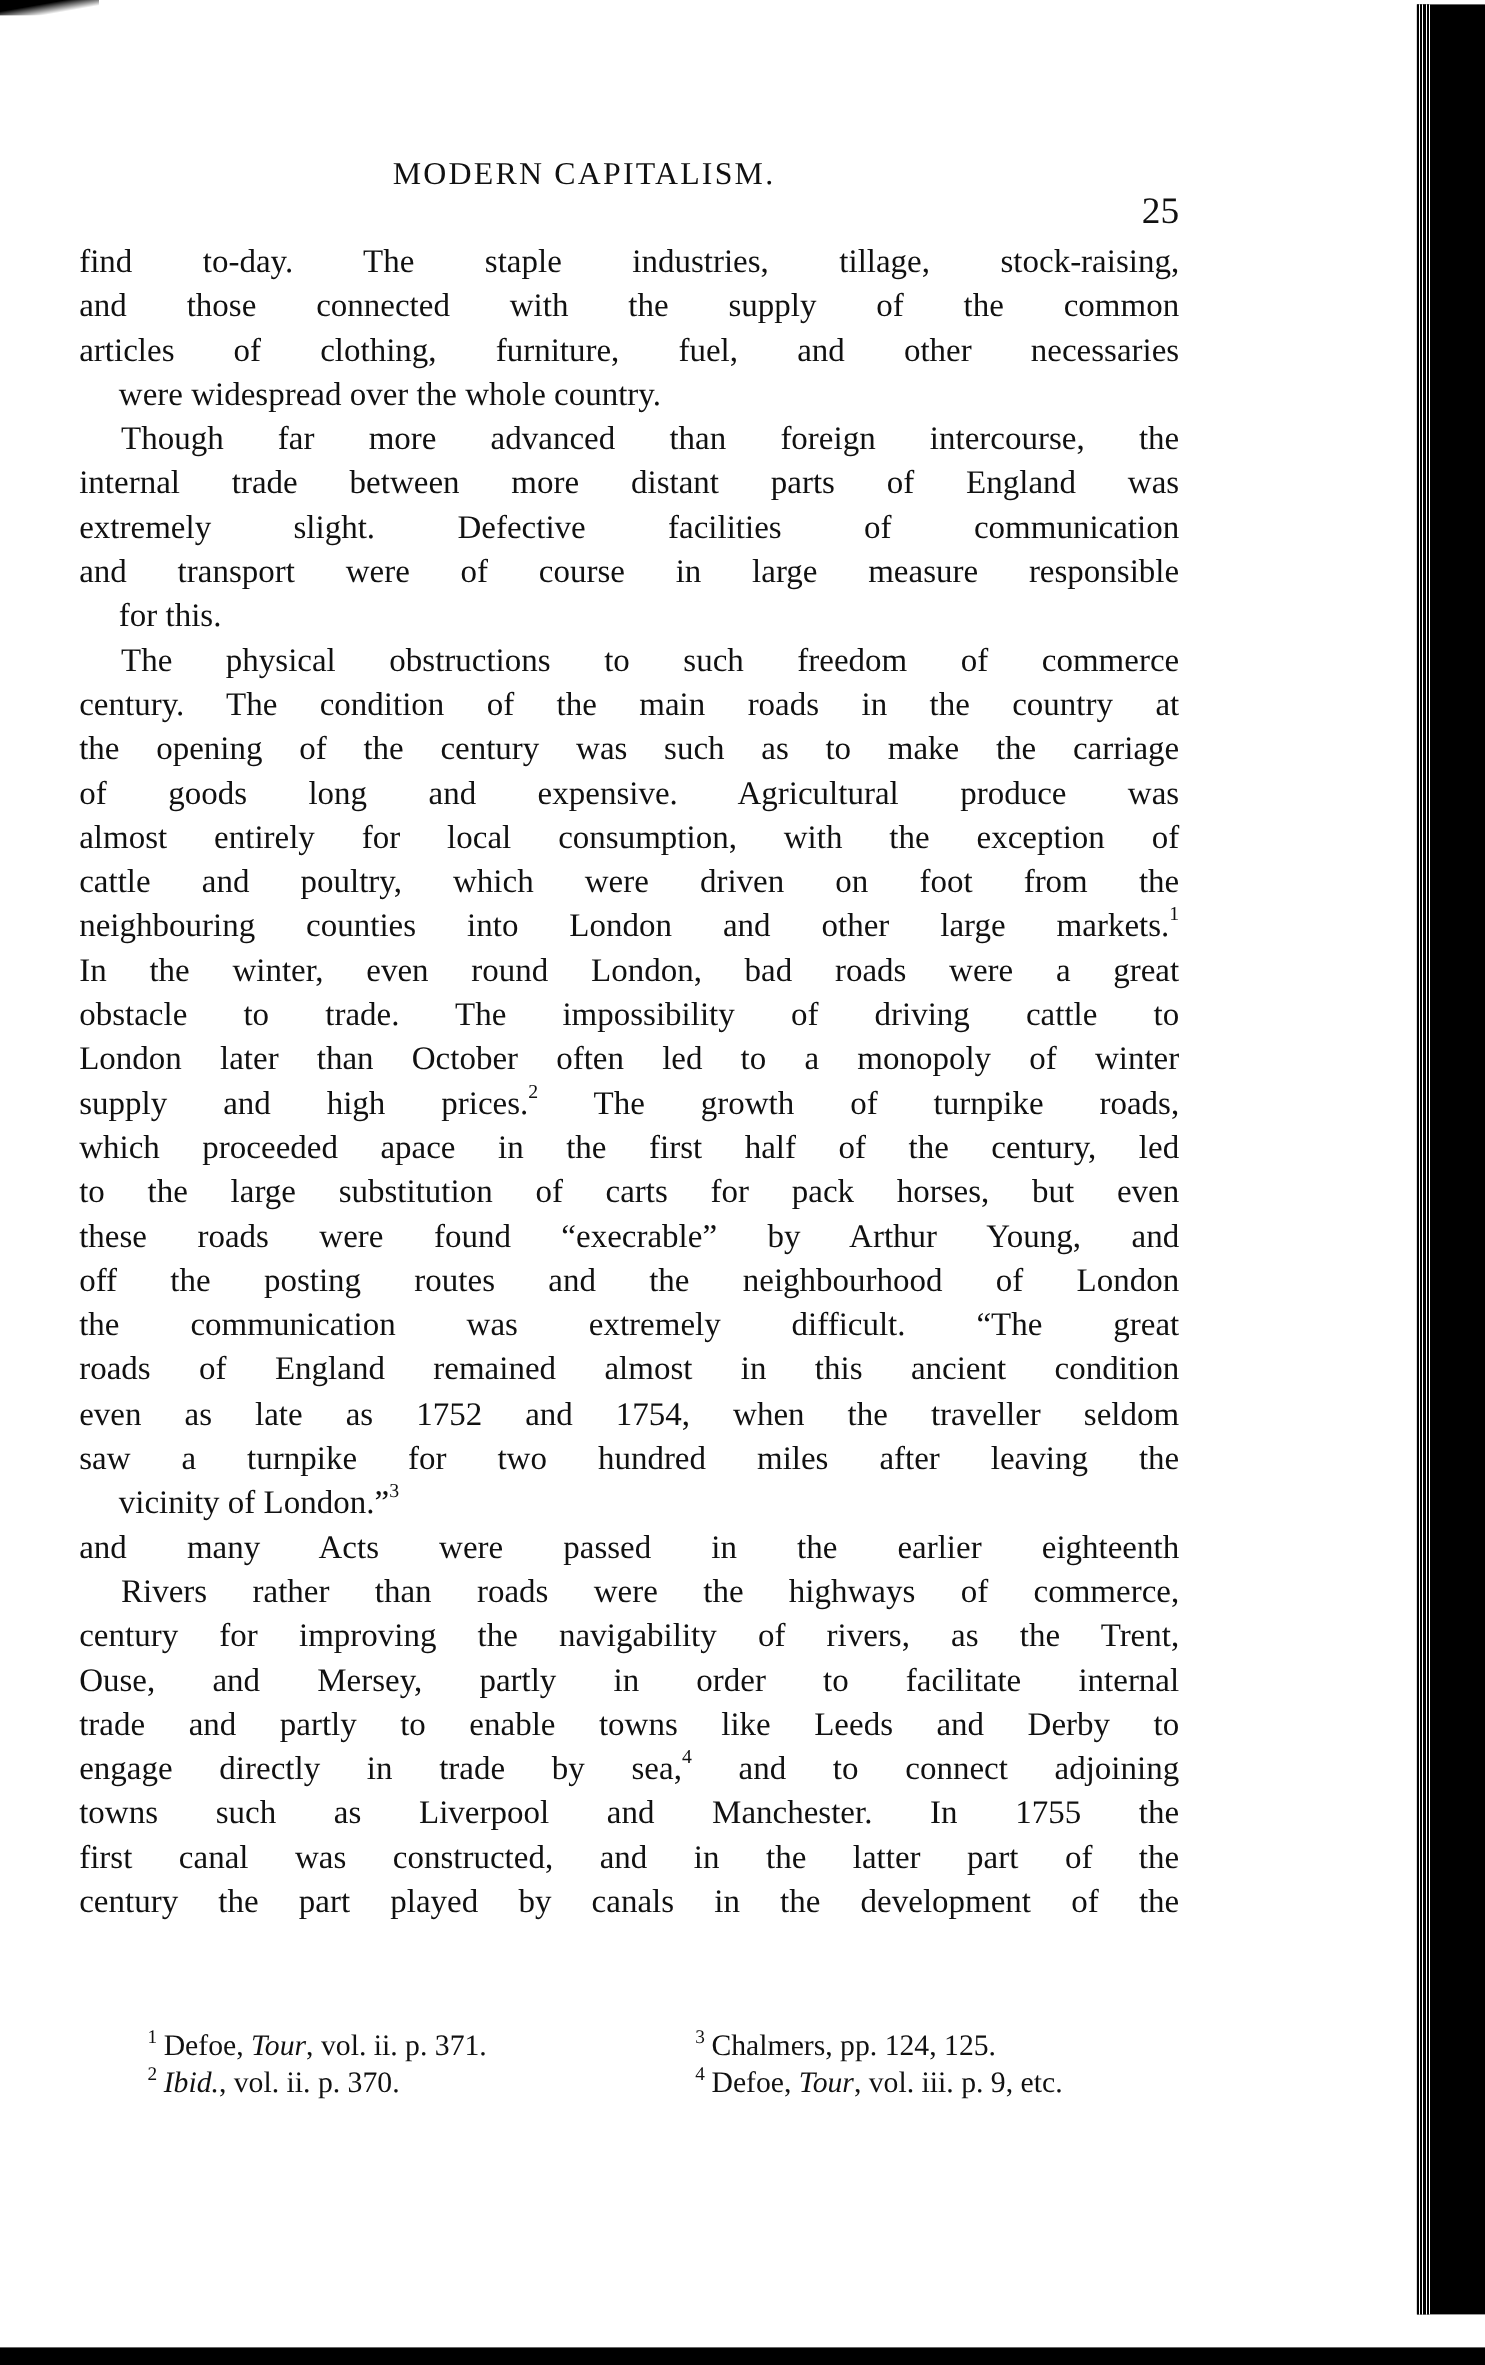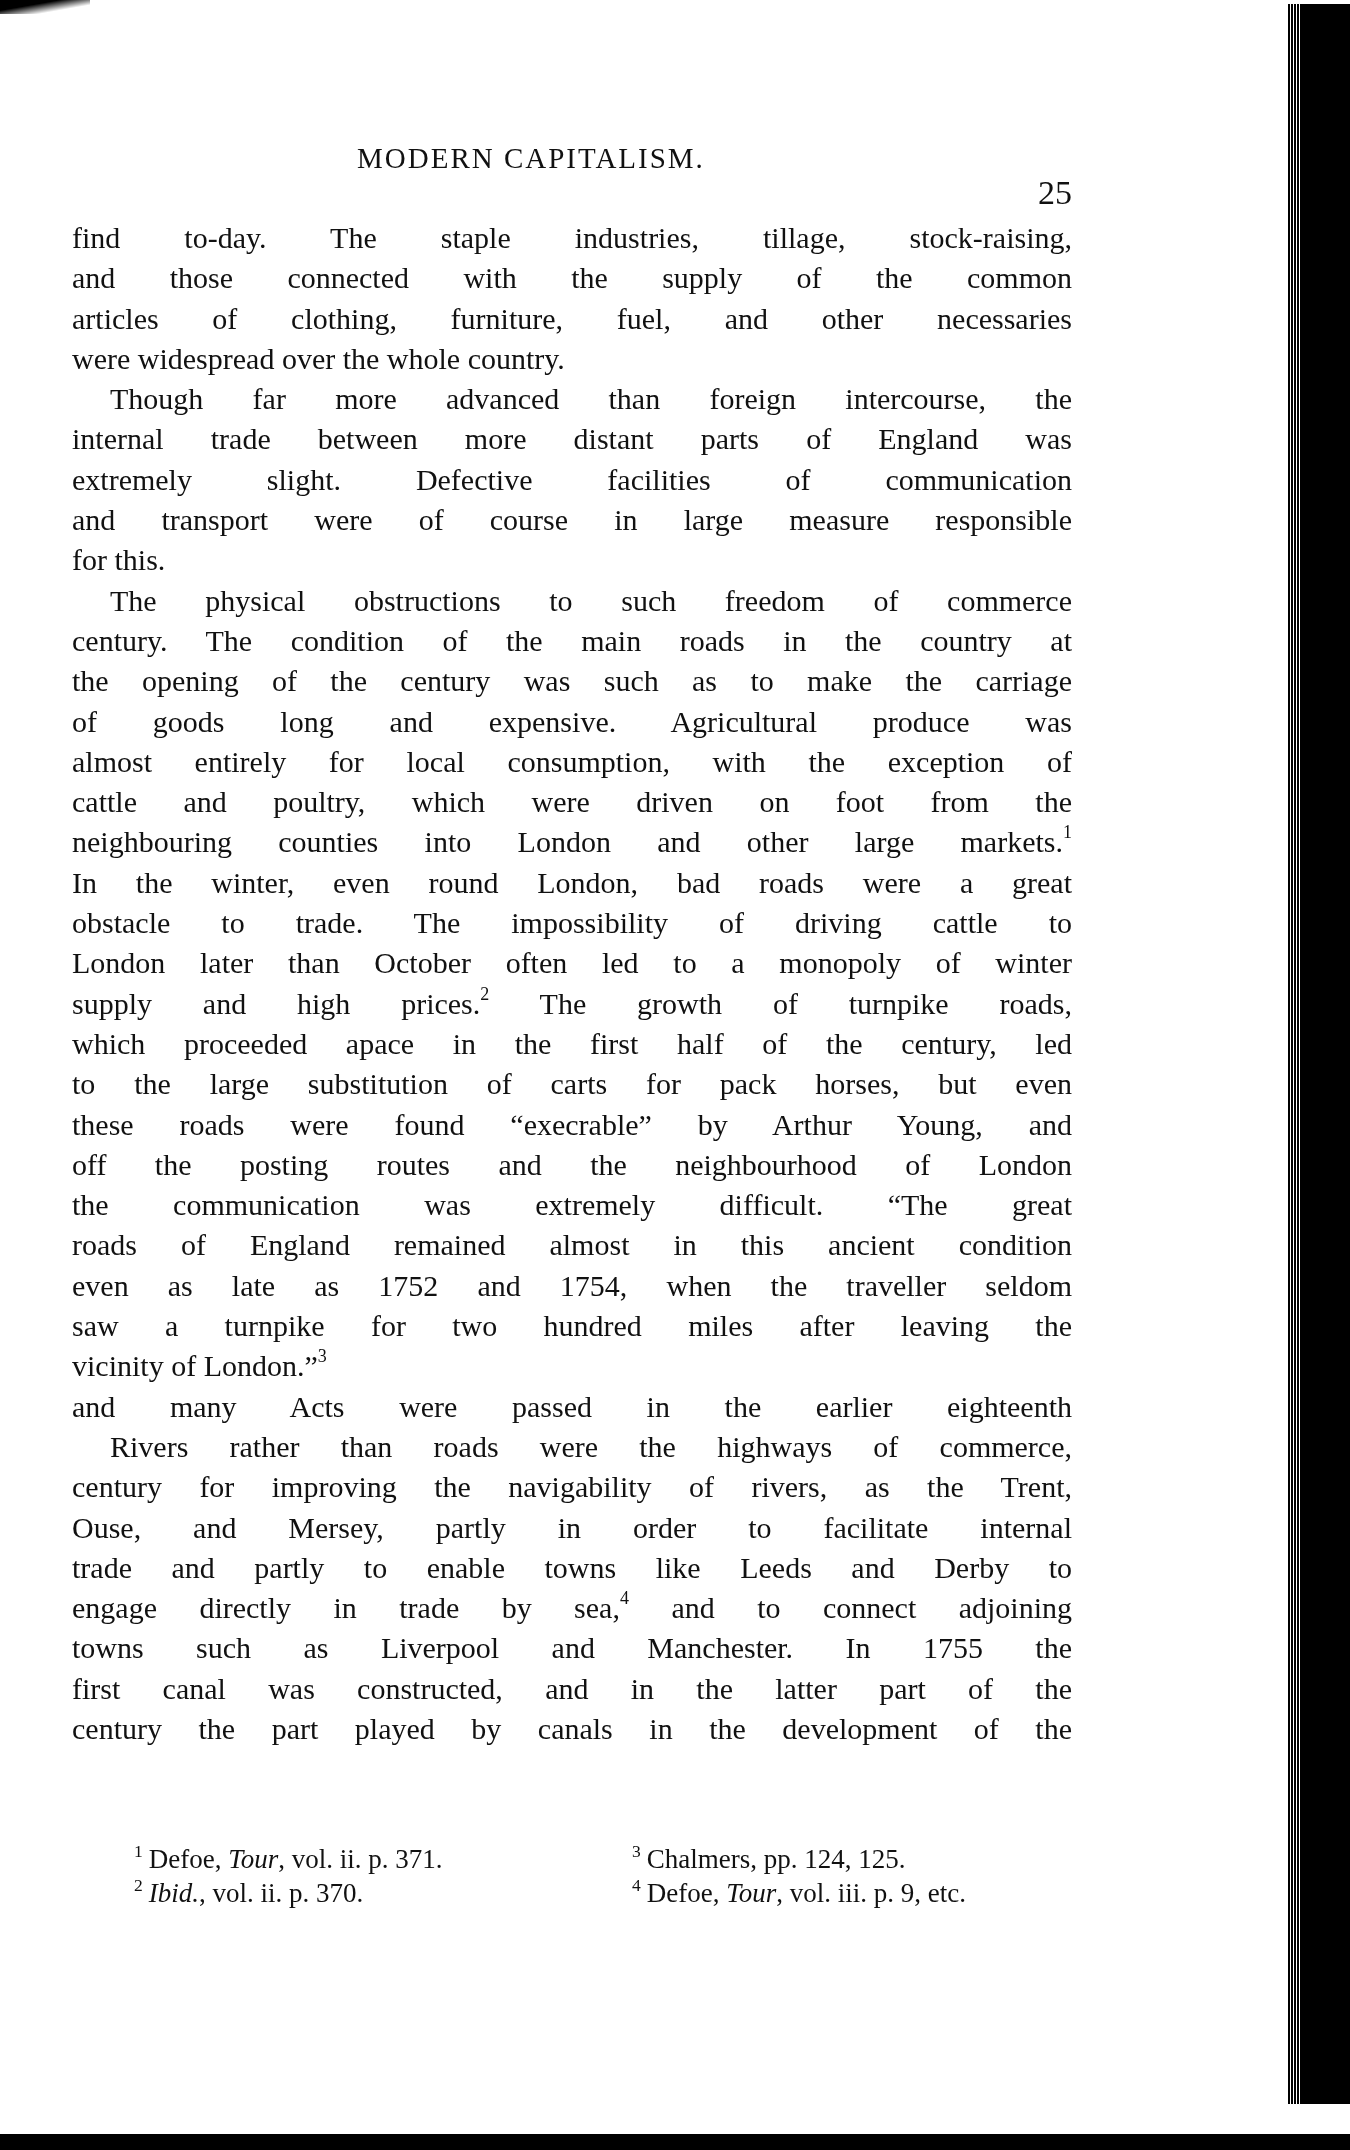--- a/index.html
+++ b/index.html
@@ -29,21 +29,21 @@
   }
   .page-number {
     position:absolute; right:0; top:-4px; font-size:34px;margin-top:36px;
   }
   .body-text {
     position:absolute; top:218px; left:72px; width:1000px;
     font-size:30px; line-height:40.3px; text-align:justify;
   }
   .body-text p { margin:0; text-indent:0; }
   .line { display:block; text-align:justify; text-align-last:justify; white-space:nowrap; }
-  .line.last { text-align-last:left; }
+  .line.last { text-align-last:left;margin-left:36px; }
   sup { font-size:0.6em; line-height:0; vertical-align:0.8em; }
   .footnotes {
     position:absolute; top:1842px; left:108px; width:980px; font-size:27px; line-height:34px;
   }
   .fn-col { position:absolute; top:0; }
   .fn-col.left { left:0; }
   .fn-col.right { left:498px; }
   .fn { display:block; white-space:nowrap;margin-left:26px; }
   .fn sup { font-size:0.65em; vertical-align:0.6em; margin-right:6px; }
   em { font-style:italic; }

